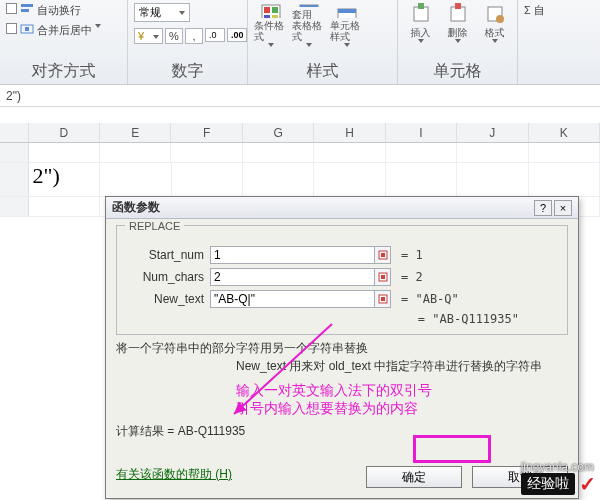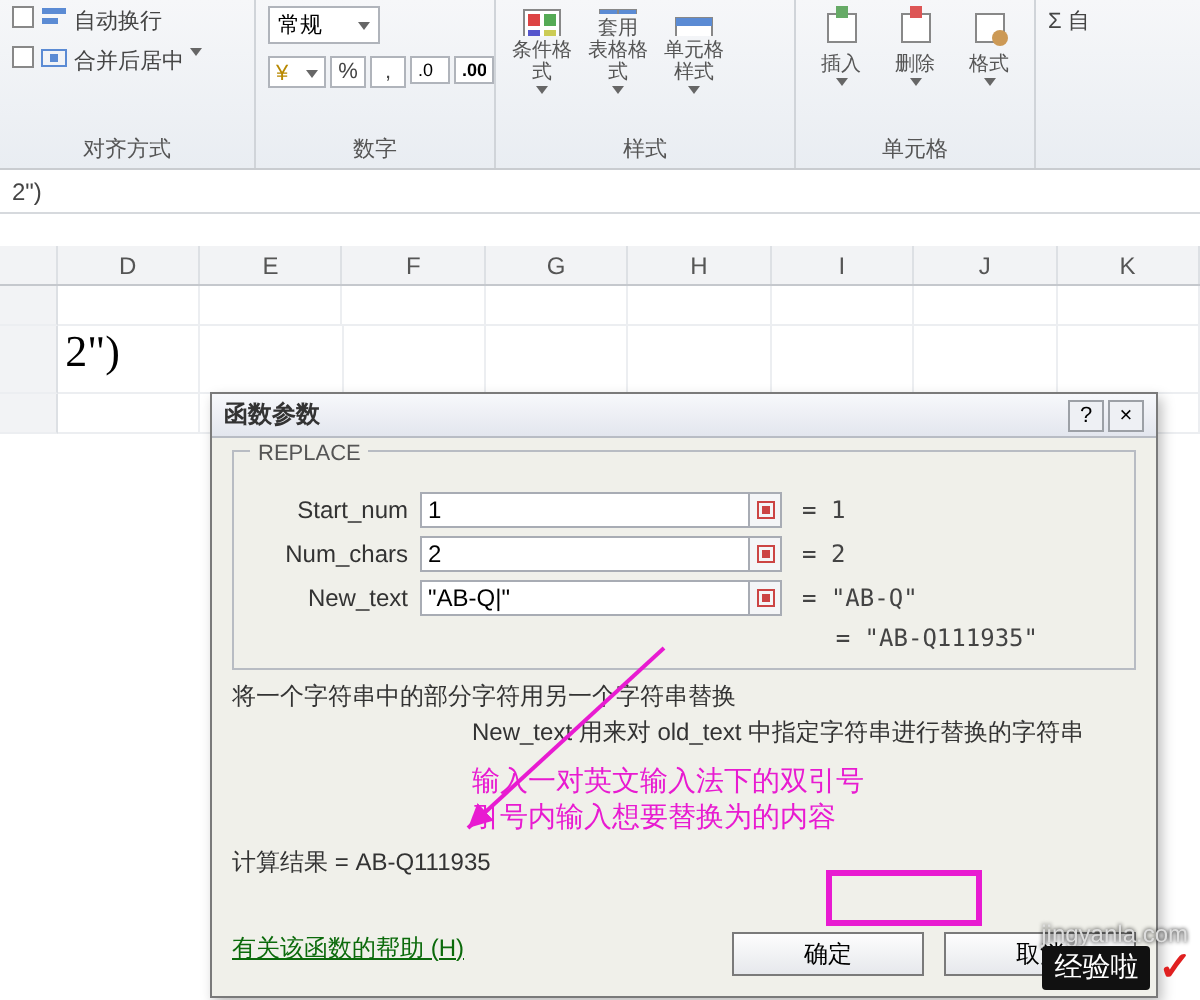--- a/index.html
+++ b/index.html
@@ -1,27 +1,27 @@
 <!DOCTYPE html>
 <html><head>
 <meta charset="utf-8">
 <style>
   * { box-sizing: border-box; margin: 0; padding: 0; font-family: "Microsoft YaHei", SimSun, sans-serif; }
   body { width: 600px; height: 500px; background: #fff; overflow: hidden; position: relative; font-size: 12px; }
   
   .ribbon { background: linear-gradient(#f6f7f9,#e9edf2); border-bottom: 1px solid #c9ccd0; height: 85px; display: flex; }
   .ribbon-group { border-right: 1px solid #d0d4d9; display:flex; flex-direction:column; justify-content:space-between; padding: 3px 6px 2px 6px; }
   .rg-body { display: flex; gap: 4px; align-items: flex-start; }
-  .rg-title { text-align:center; color:#555; font-size:11px; padding-top:2px; }
+  .rg-title { text-align:center; color:#555; font-size:16px; padding-top:2px; }
   .mini-row { display:flex; align-items:flex-start; gap:3px; margin-bottom:1px; color:#444; font-size:11px;}
   .chk { width:11px; height:11px; border:1px solid #888; background:#fff; display:inline-block;}
   .dd { border:1px solid #b0b4bb; background:#fff; padding:1px 4px; display:flex; align-items:center; gap:3px; font-size:11px; min-width:56px; justify-content:space-between;}
   .icon-block { width:34px; height:44px; display:flex; flex-direction:column; align-items:center; color:#555; font-size:10px; }
   .icon-block .ico { width:22px; height:22px; margin-bottom:2px; }
-  .ilbl { text-align:center; line-height:11px;}
+  .ilbl { text-align:left; line-height:11px;}
   .caret { width:0;height:0;border-left:3px solid transparent;border-right:3px solid transparent;border-top:4px solid #666; margin-top:1px;}
   
   .fbar-row { height: 22px; border-bottom:1px solid #d6d9dd; display:flex; align-items:center; padding-left:6px; color:#444; font-size:12px;}
   
   .sheet { position:relative; }
   .col-headers { display:flex; height:20px; border-bottom:1px solid #c5c8cd; background:#f2f3f5; margin-top:16px;}
   .col-h { width:75px; border-right:1px solid #dde0e4; text-align:center; font-size:12px; color:#555; line-height:20px;}
   .col-h:first-child { width:30px;}
   .grid-row { display:flex; height:20px;}
   .cell { width:75px; border-right:1px solid #eceef1; border-bottom:1px solid #eceef1;}

